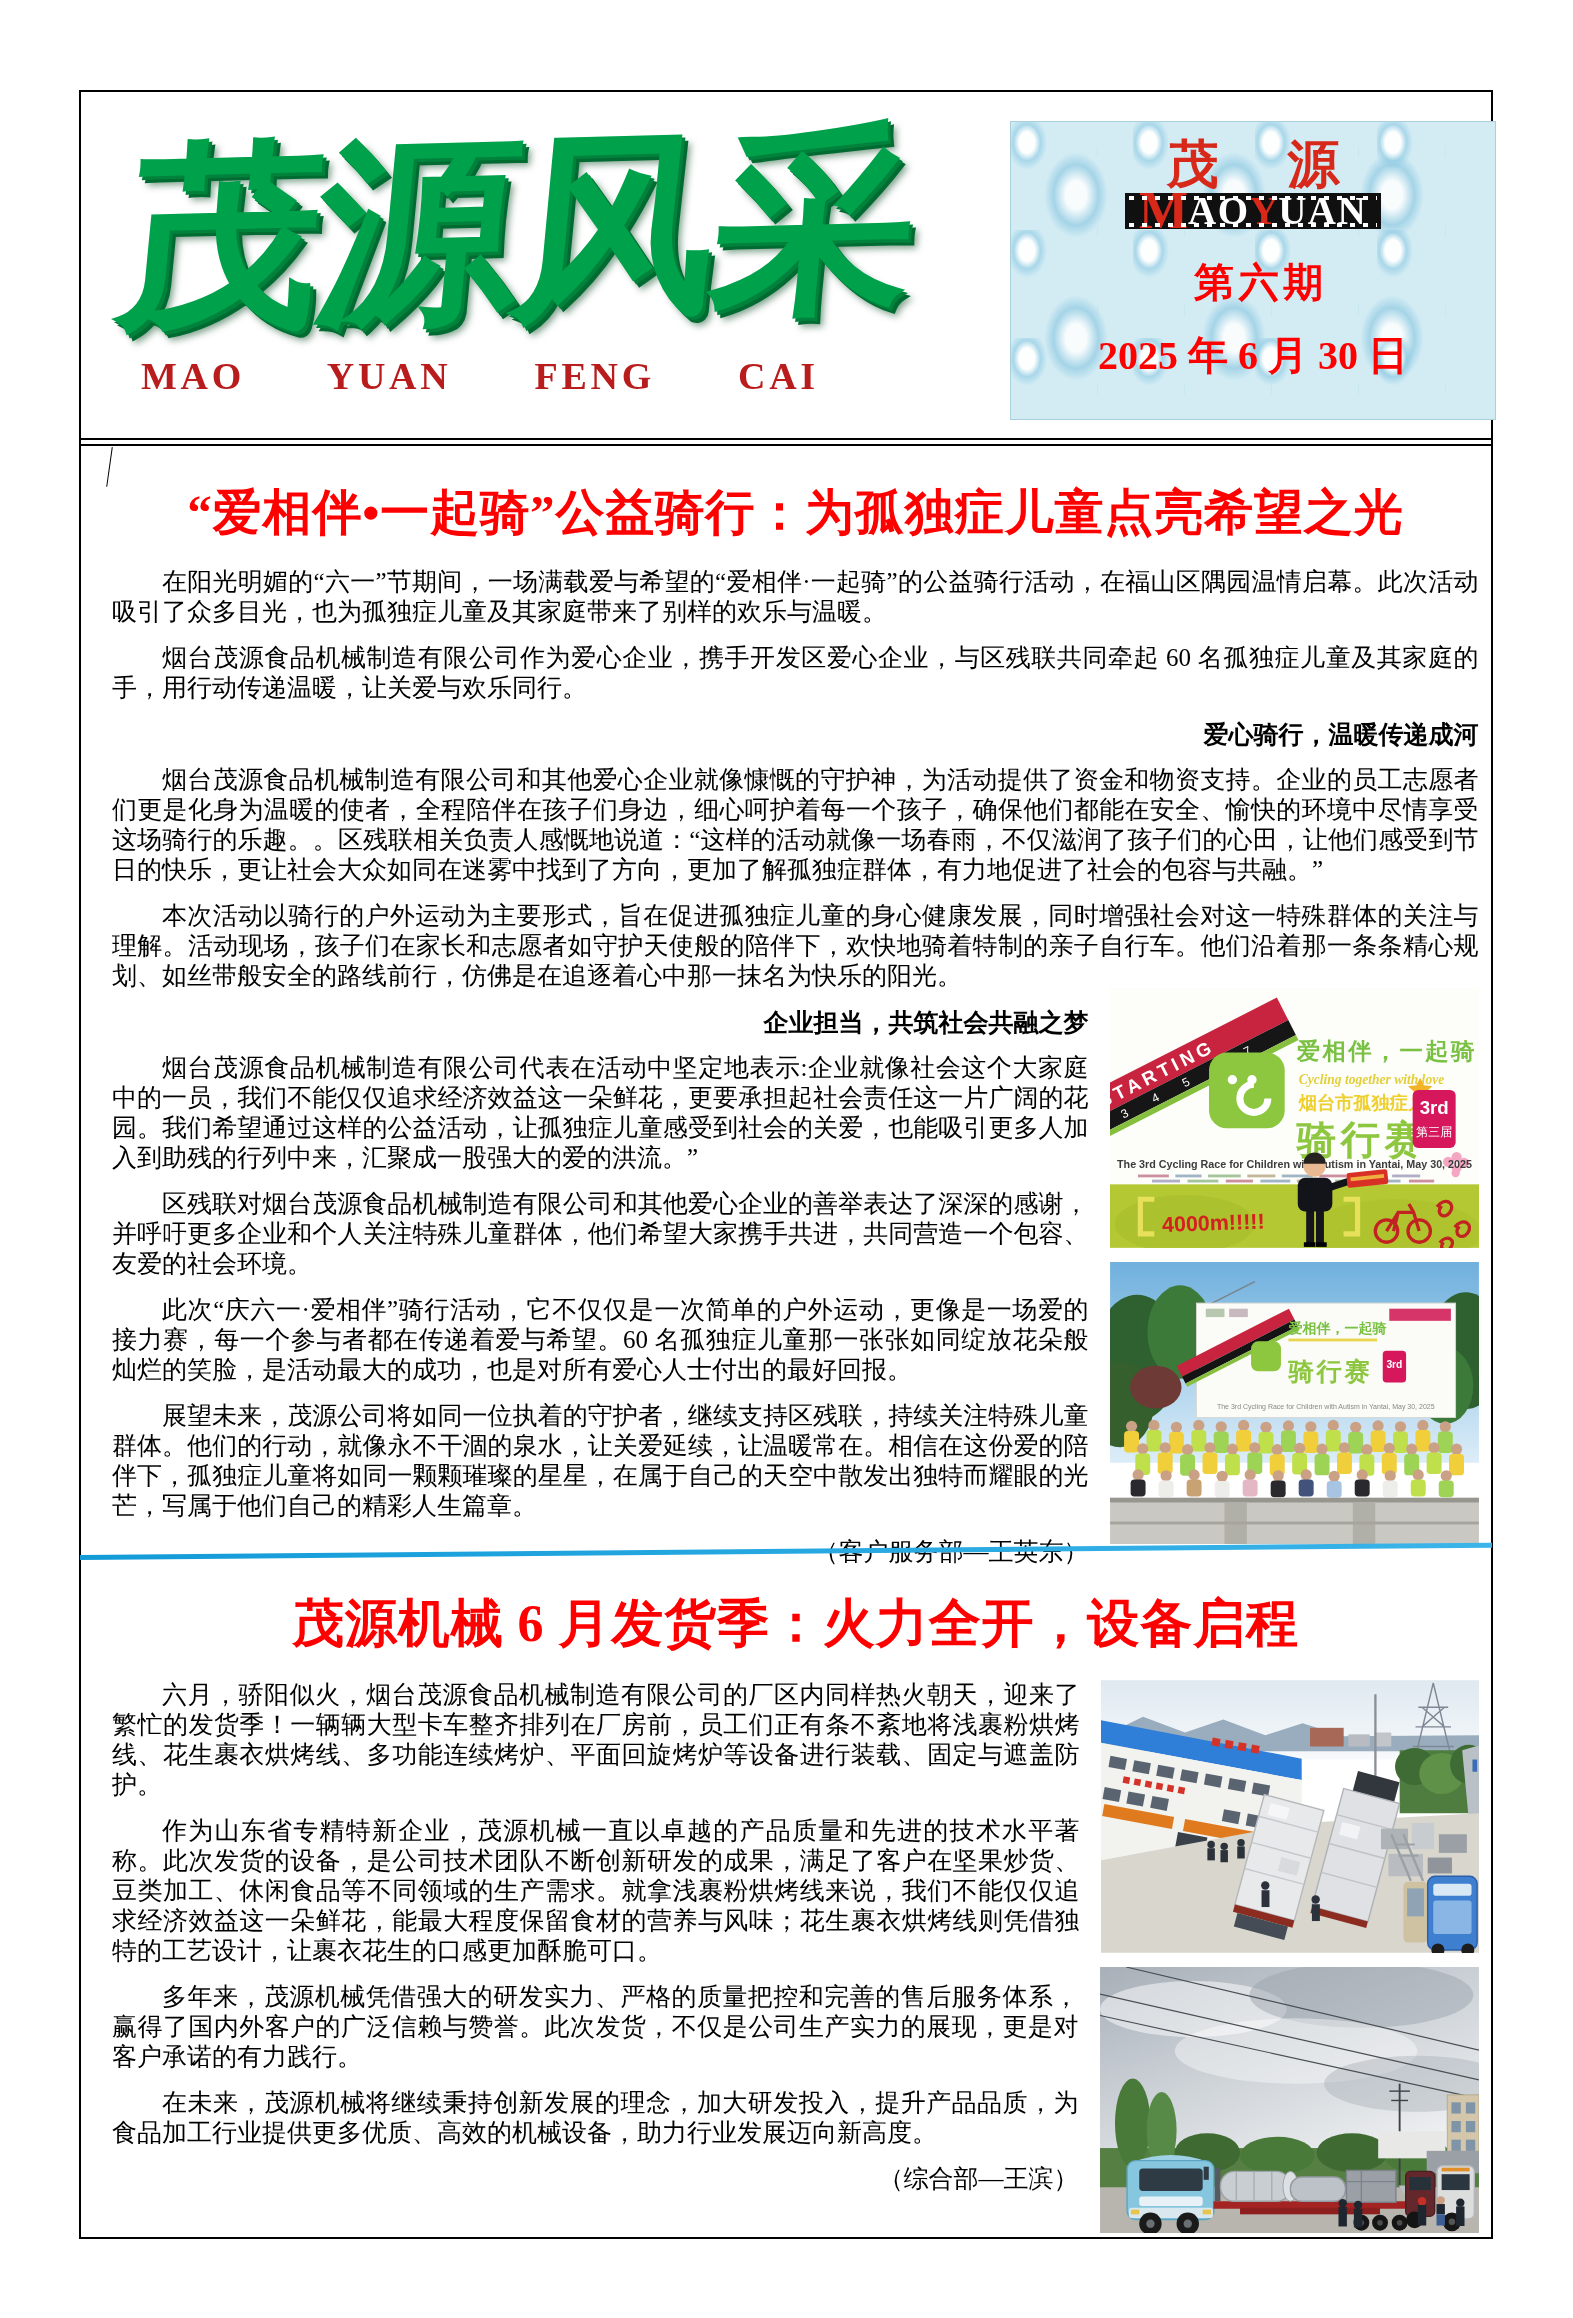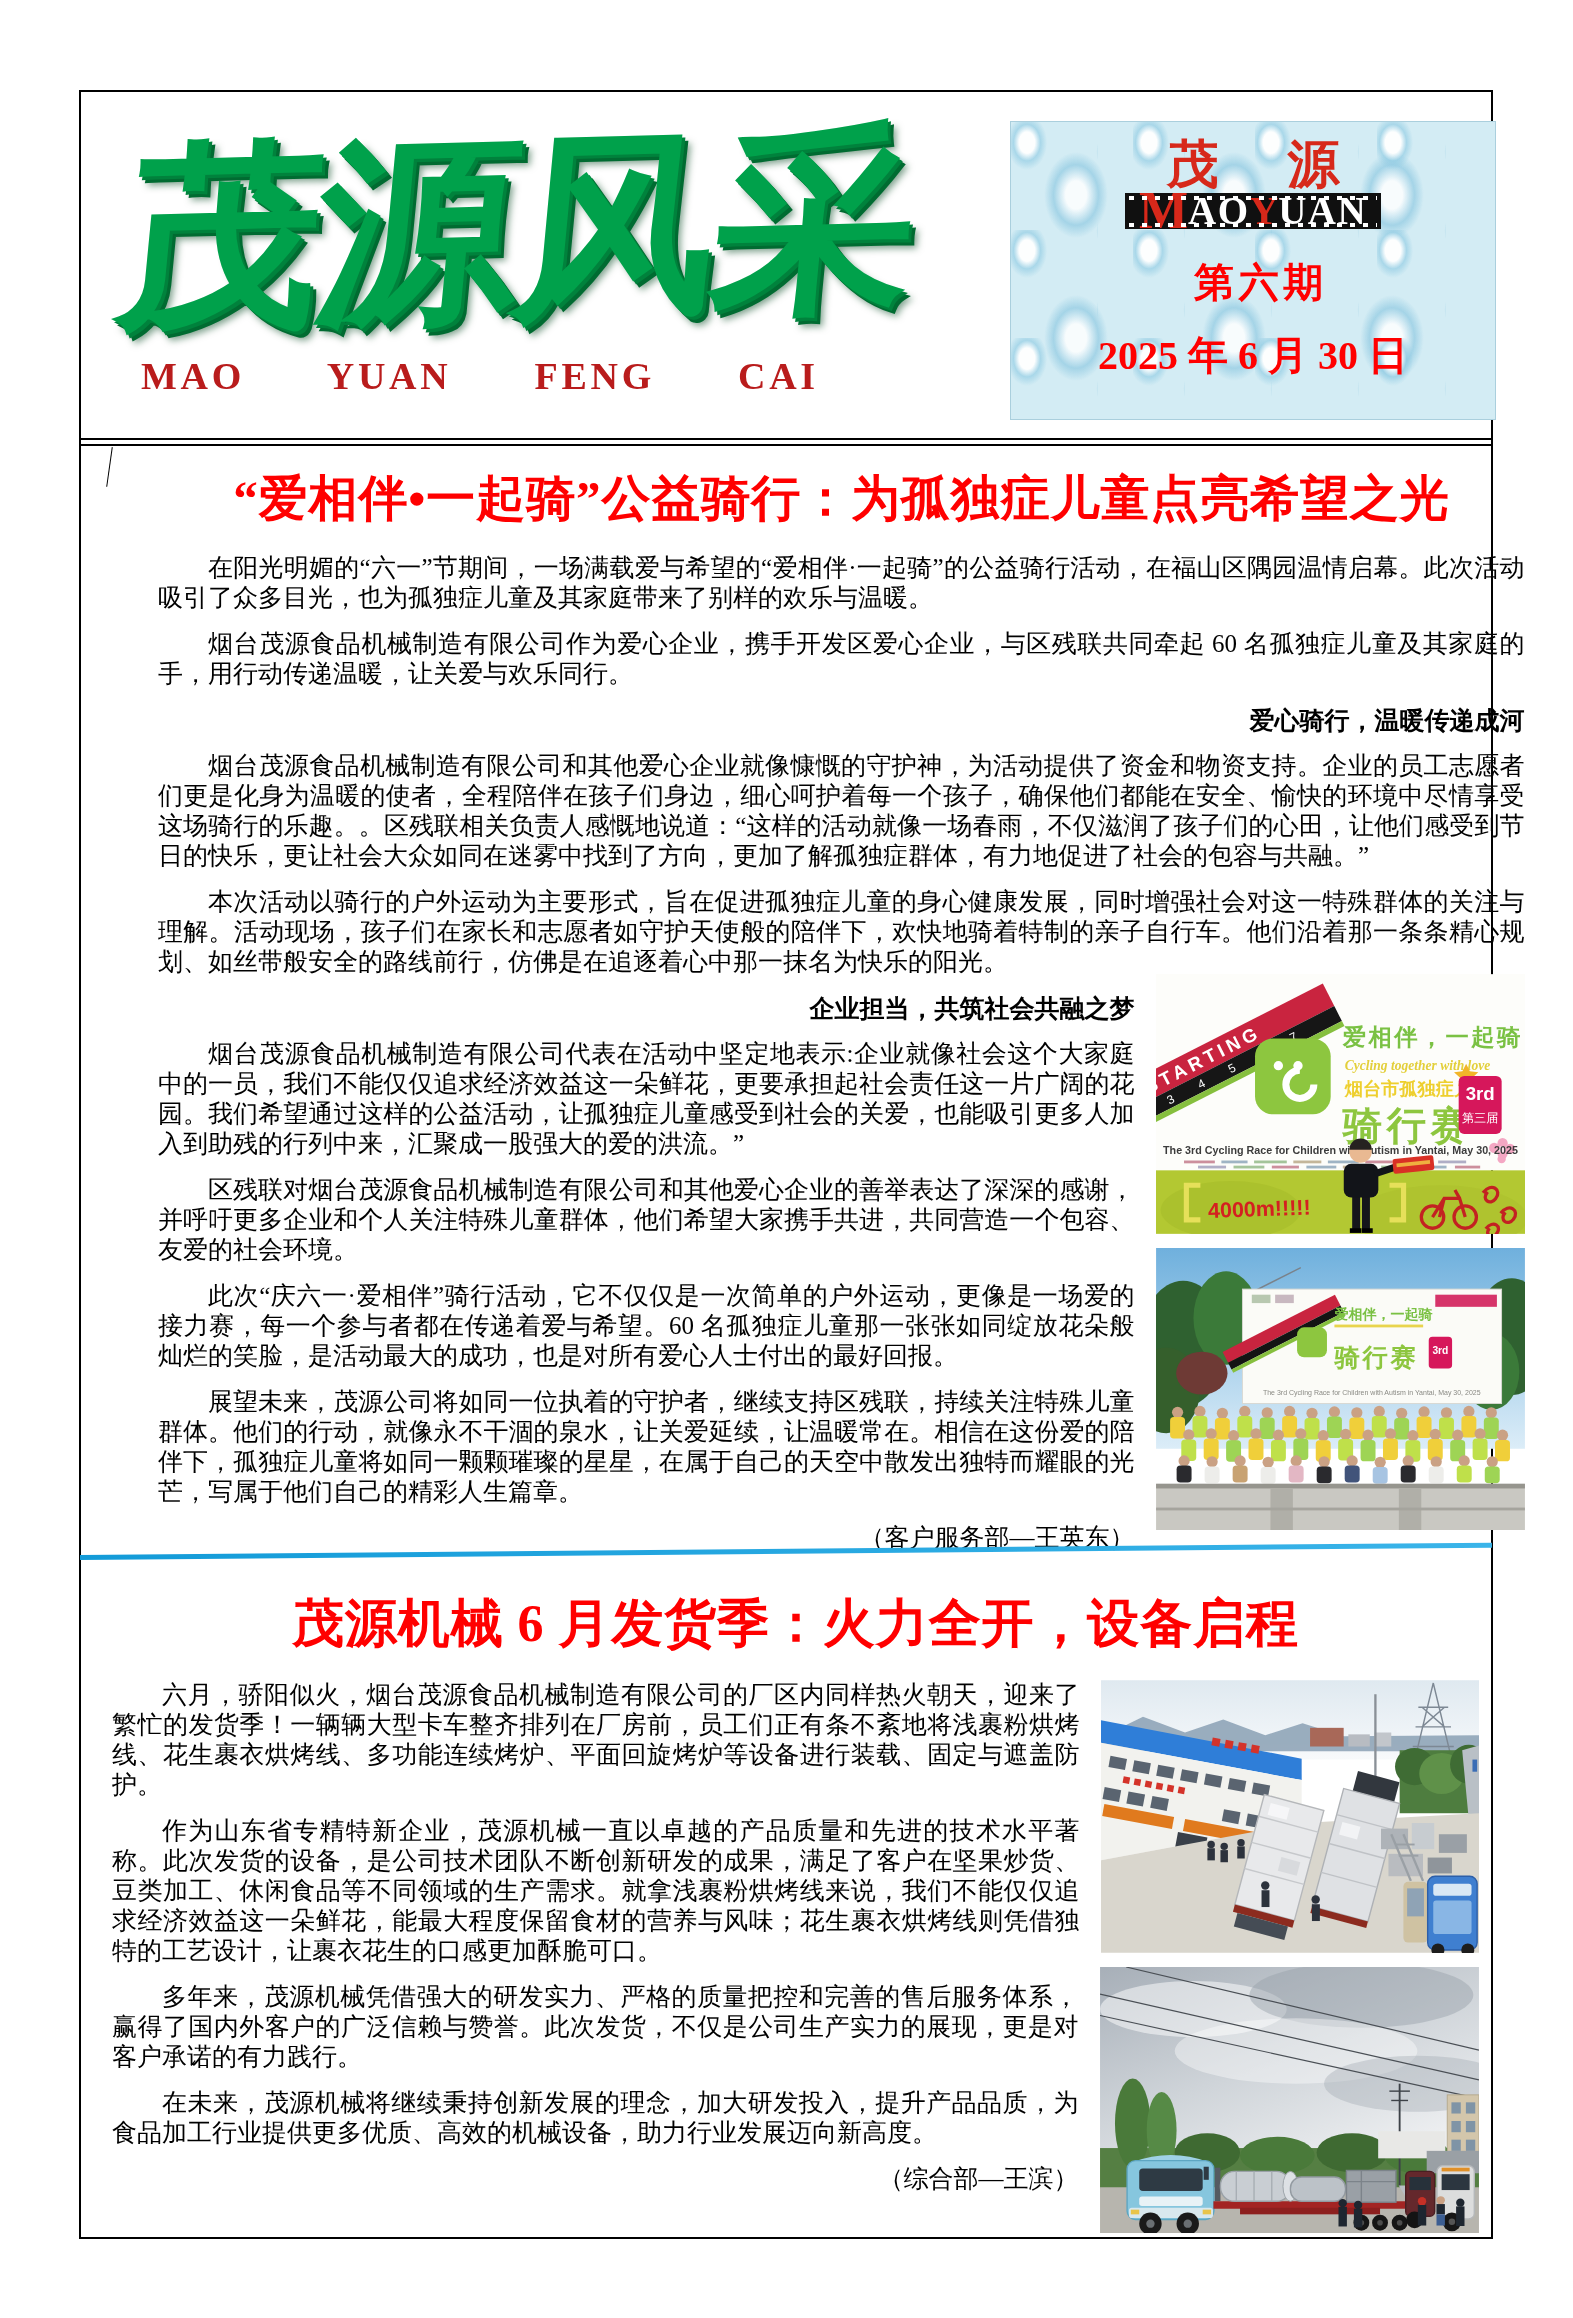--- a/index.html
+++ b/index.html
@@ -46,21 +46,21 @@
   .header-rule{position:absolute;left:79px;top:438px;width:1414px;height:8px;
     box-sizing:border-box;border-top:2.8px solid #000;border-bottom:2.3px solid #000;}
   .stray-mark{position:absolute;left:109px;top:447px;width:1.4px;height:40px;background:#000;
     transform:rotate(8deg);}
   .section-divider{position:absolute;left:80px;top:1555px;width:1412px;height:5.1px;
     background:linear-gradient(90deg,#139bd8,#3ab4e9);transform:rotate(-0.5deg);
     transform-origin:left center;}
 
   
   .article{position:absolute;left:112px;width:1367px;overflow:hidden;}
-  #article1{top:465px;height:1103px;margin-left:46px;}
+  #article1{top:479px;height:1103px;}
   #article2{top:1588px;height:648px;}
   .article-title{text-align:center;color:#ff0000;font-weight:bold;font-size:49px;
     line-height:1.4;letter-spacing:0.9px;}
   #article2 .article-title{font-size:52px;}
   .article-body{margin-top:19.6px;font-size:25px;line-height:30px;text-align:justify;color:#000;}
   .article-body p{margin:0 0 16px;text-indent:50px;}
   .subhead{font-family:"Liberation Sans","DejaVu Sans",sans-serif;font-weight:bold;
     font-size:25px;text-indent:25px;margin:20.6px 0;text-align:right;}
   .attribution{text-align:right;padding-right:70px;text-indent:0;margin-top:20.6px;}
 

